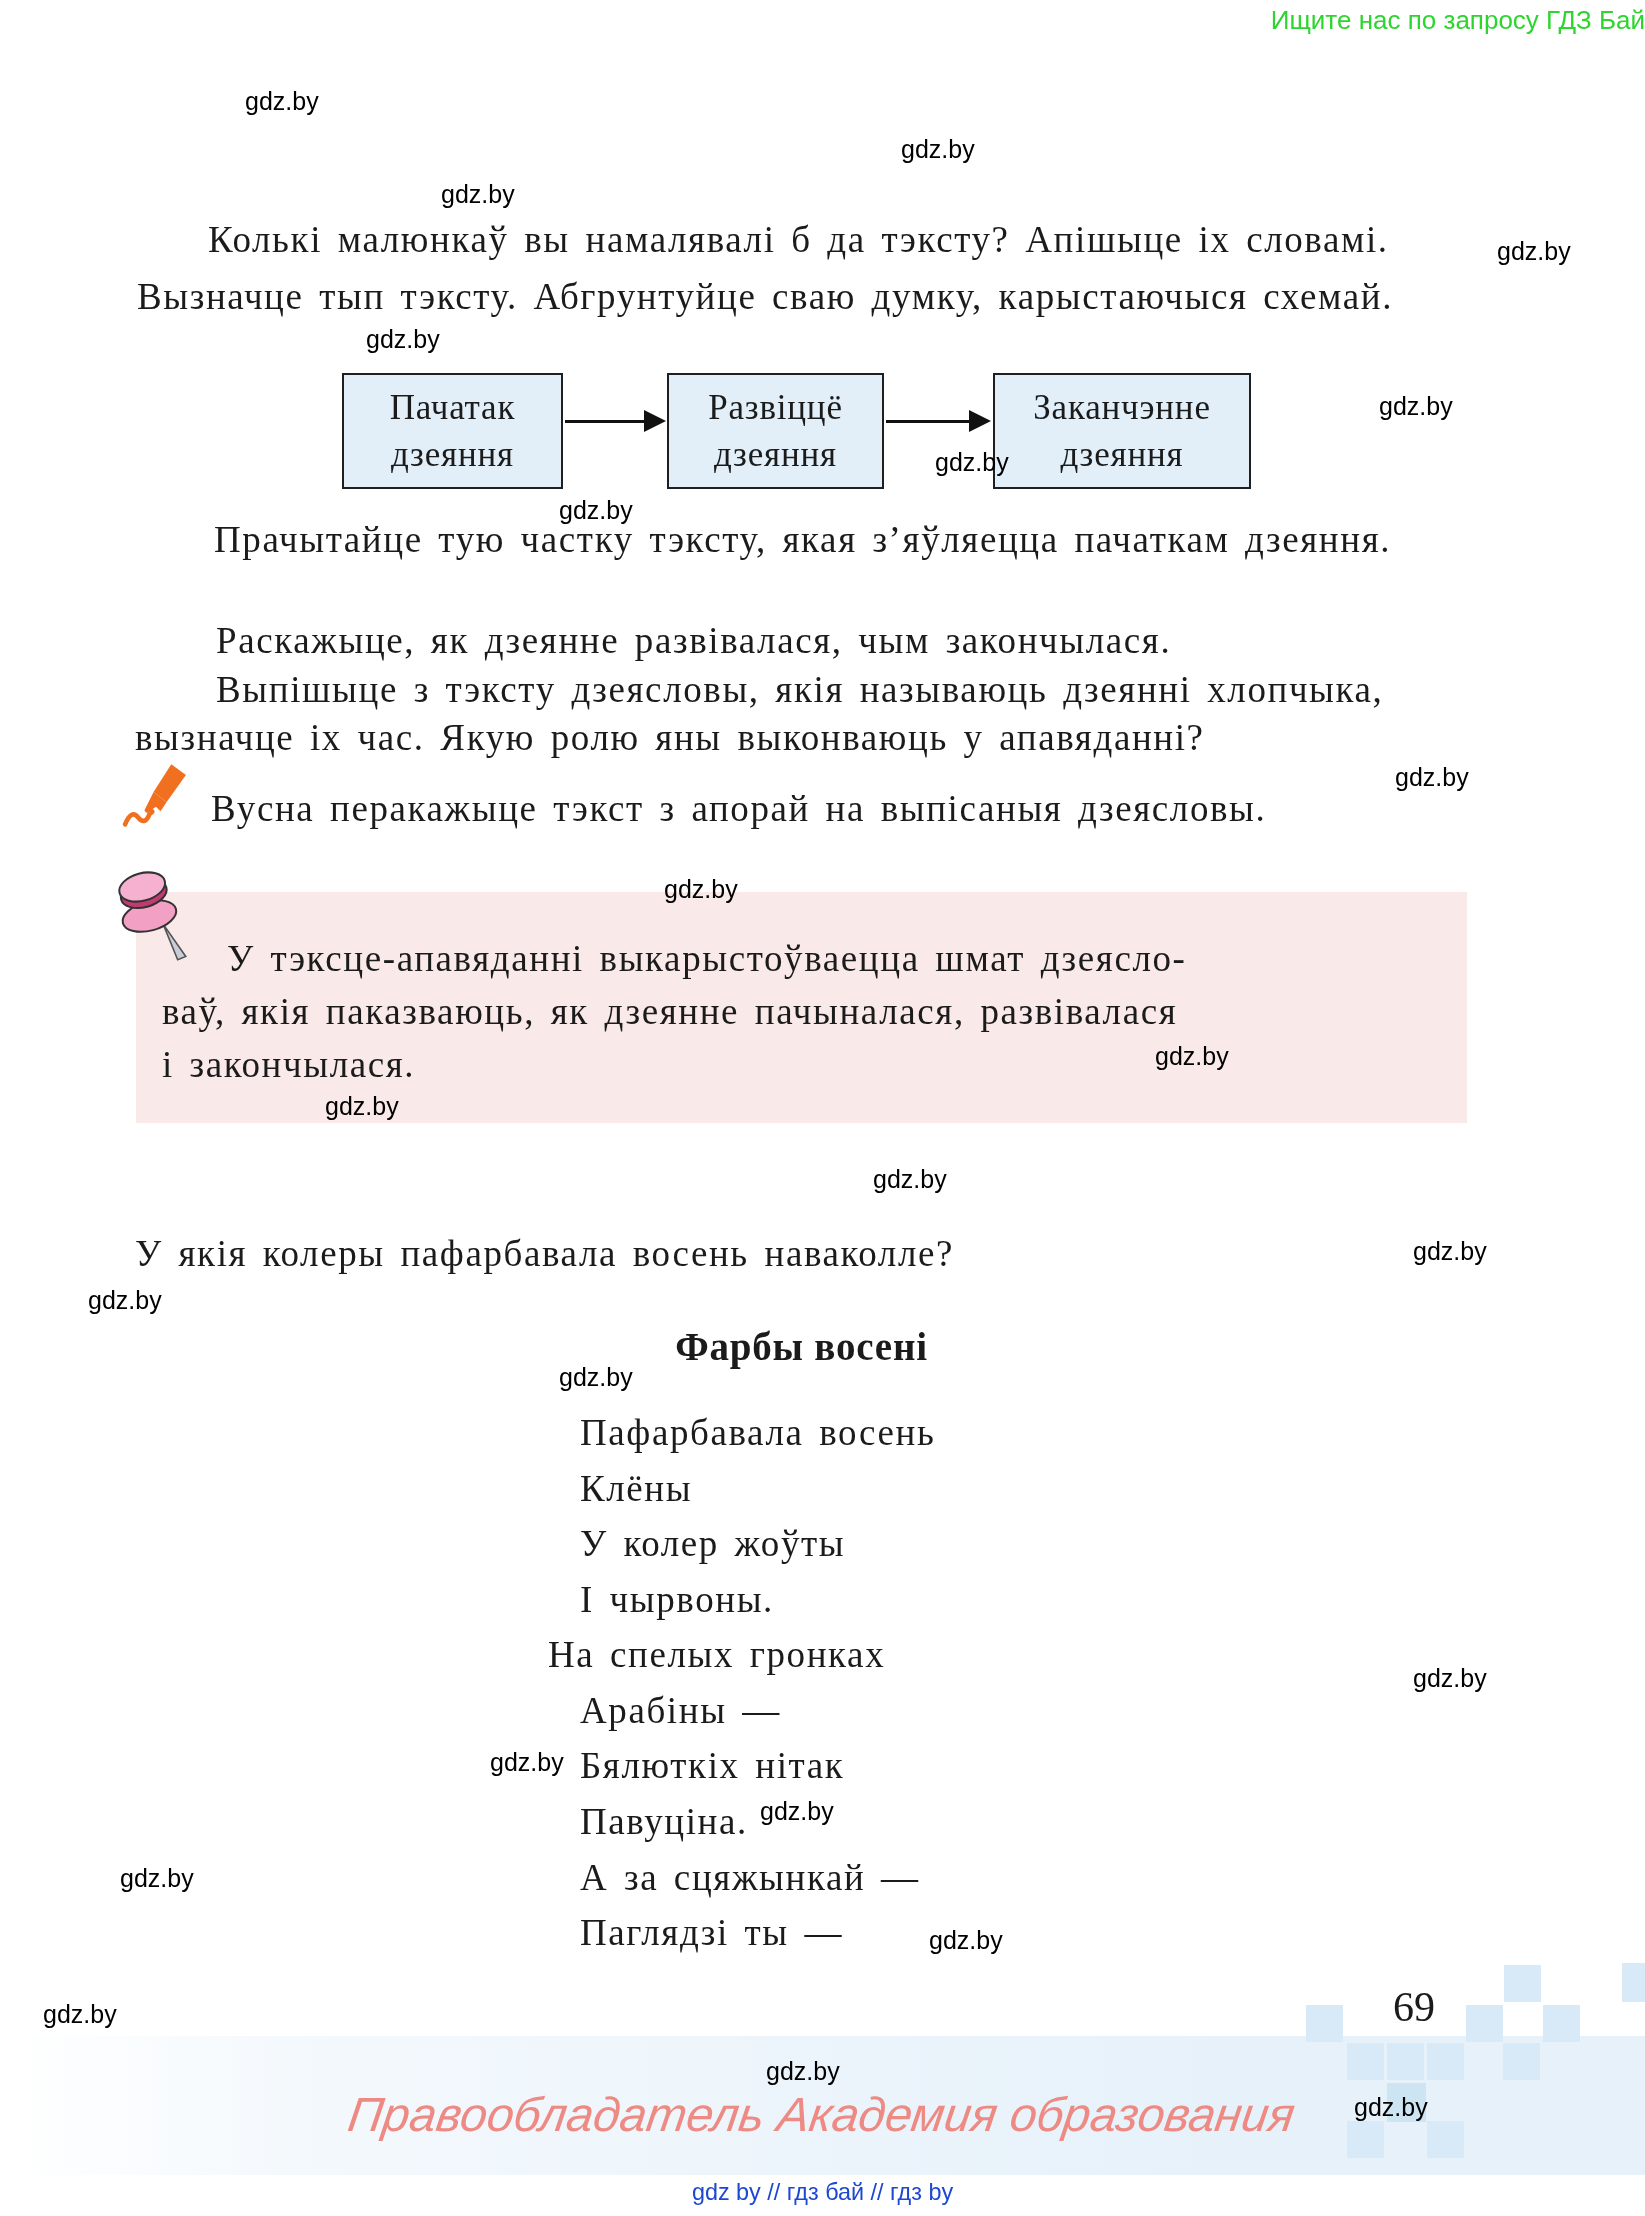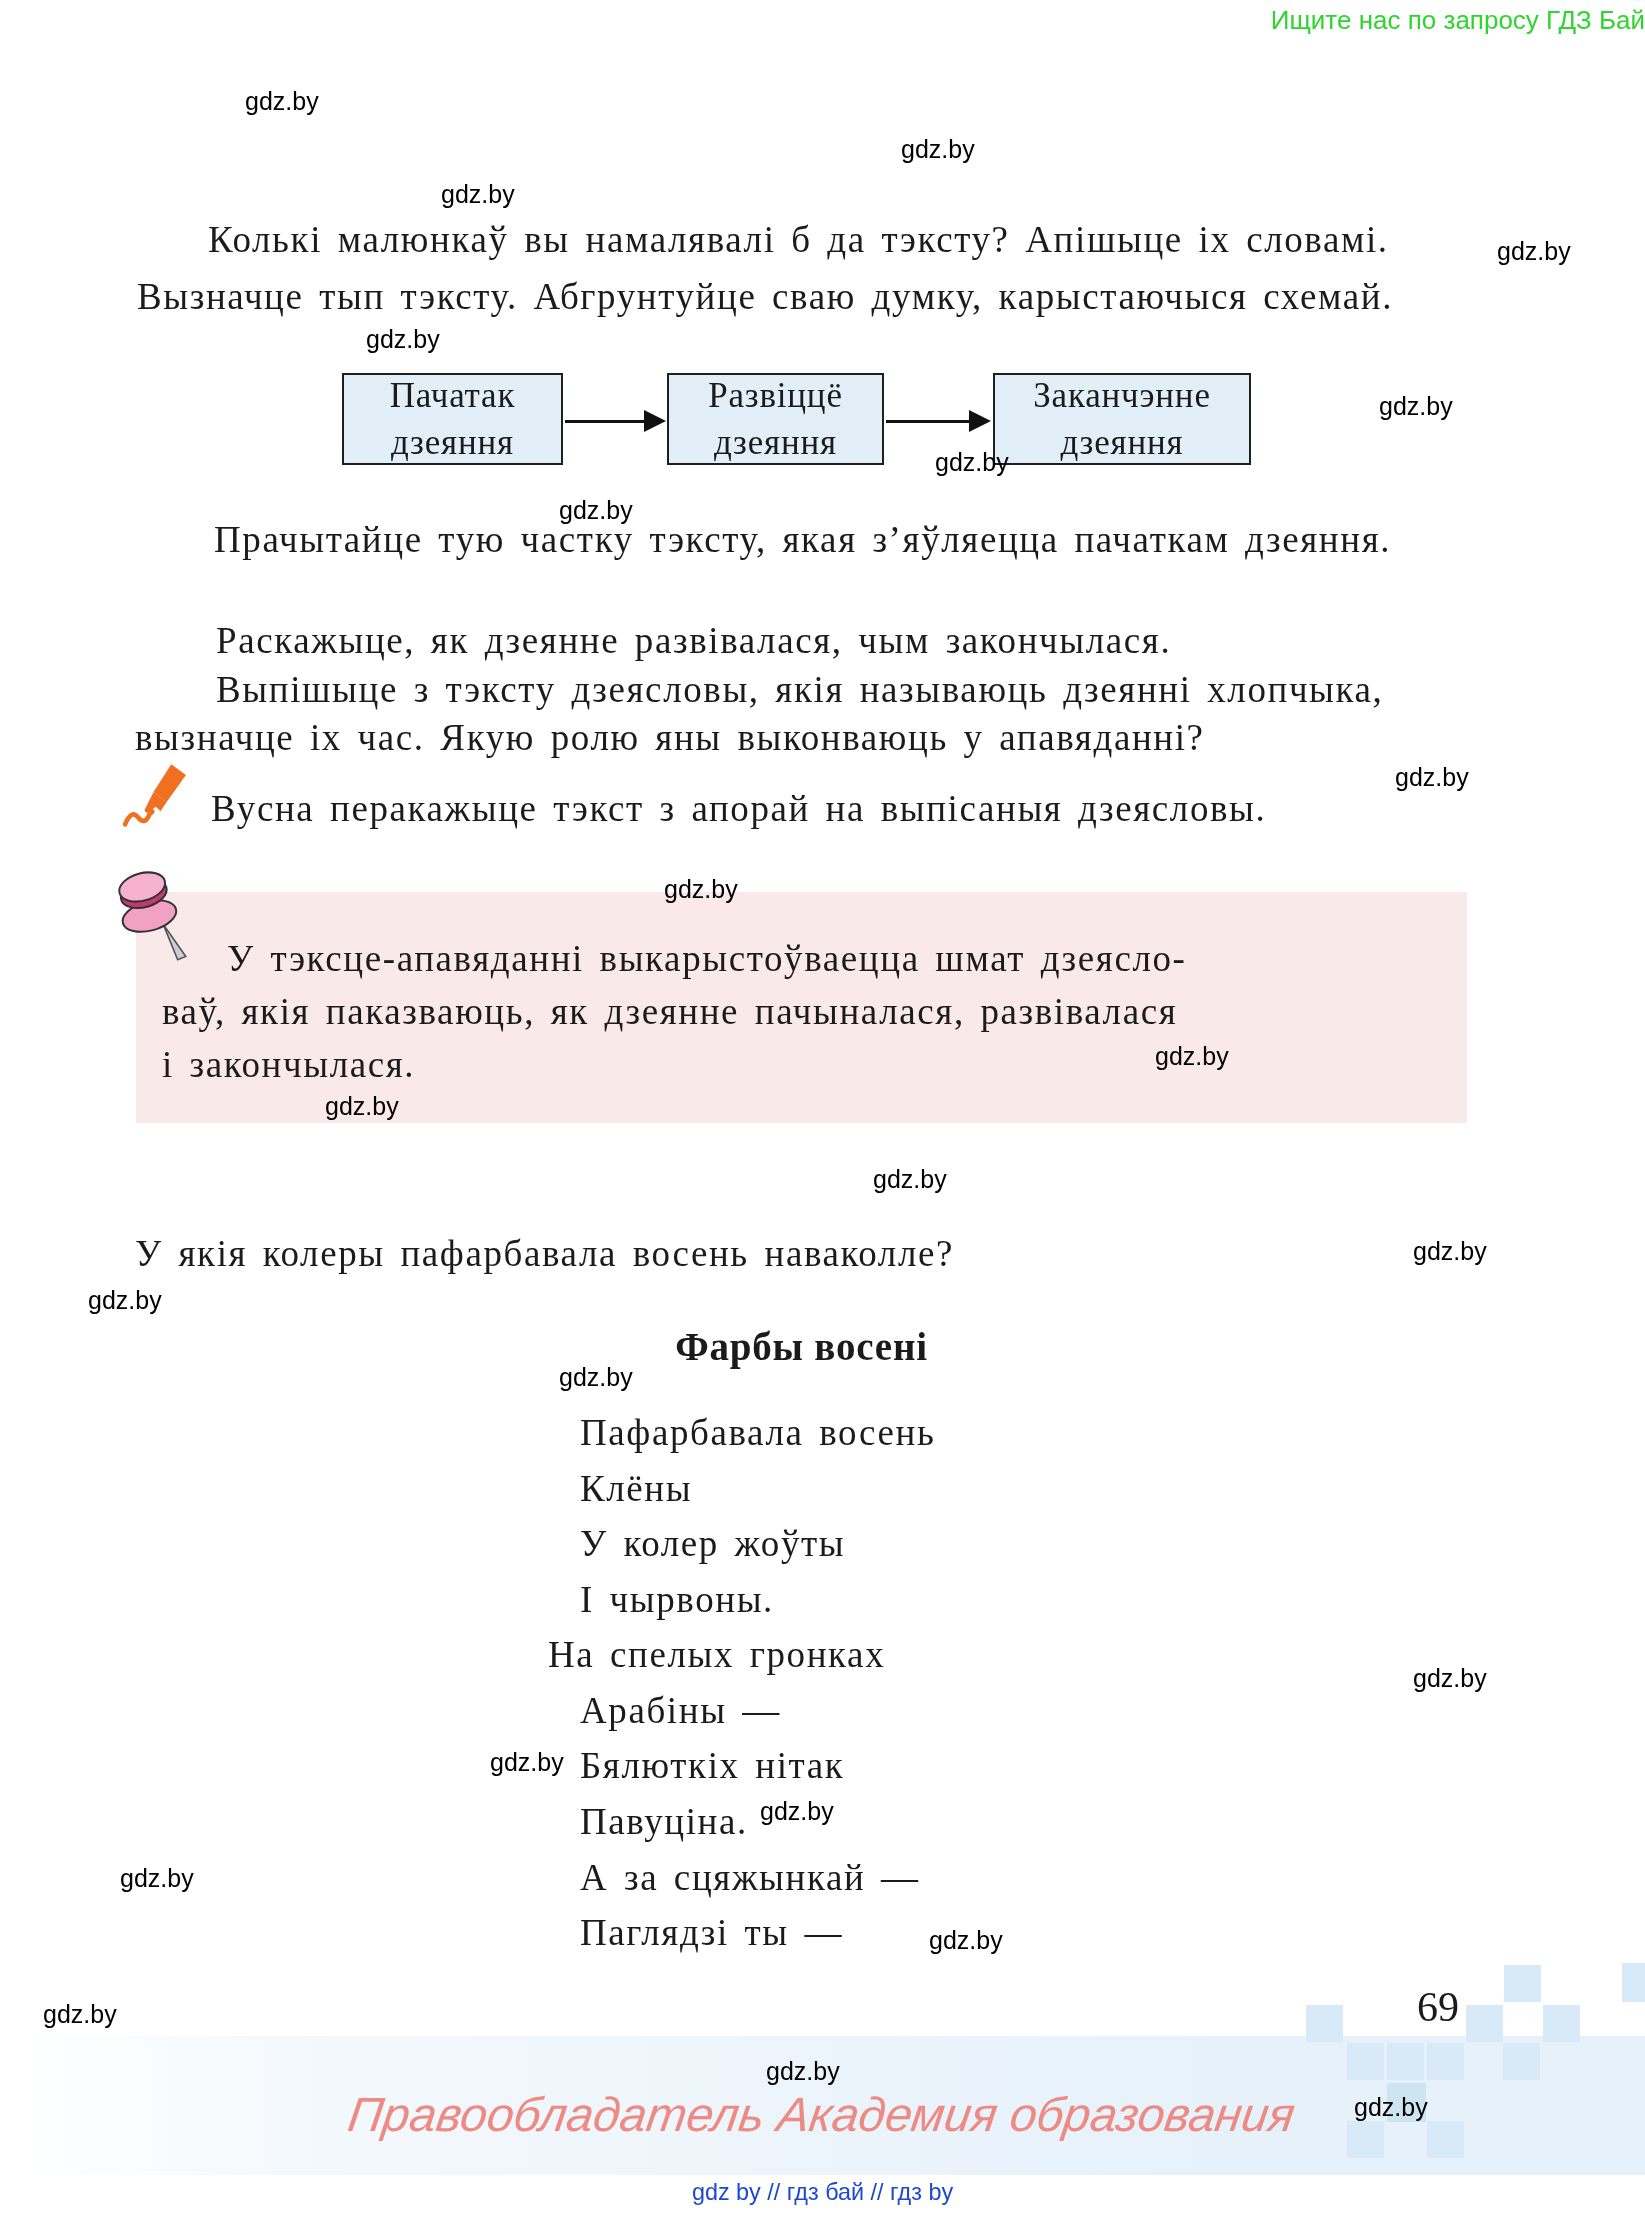--- a/index.html
+++ b/index.html
@@ -13,42 +13,42 @@
   }
   .wm {
     position:absolute; font-family:"Liberation Sans", sans-serif;
     font-size:25px; color:#000000; white-space:nowrap; z-index:5;
   }
   .tline {
     position:absolute; font-size:37px; letter-spacing:1.6px; word-spacing:4.8px;
     white-space:nowrap; z-index:2;
   }
   .flow-box {
-    position:absolute; top:373px; height:92px; box-sizing:border-box;
+    position:absolute; top:373px; height:116px; box-sizing:border-box;
     background:#e2eff8; border:2.4px solid #1f1f1f;
     display:flex; flex-direction:column; align-items:center; justify-content:center;
     font-size:35px; letter-spacing:0.8px; line-height:47px; z-index:1;
   }
   .arrow-shaft { position:absolute; top:420px; height:3.2px; background:#111; z-index:1; }
   .arrow-head {
     position:absolute; top:410px; width:0; height:0; z-index:1;
     border-left:22.6px solid #111; border-top:11.3px solid transparent; border-bottom:11.3px solid transparent;
   }
   .note-box {
     position:absolute; left:136px; top:892px; width:1331px; height:231px;
     background:#f9e9e9; z-index:0;
   }
   .icon { position:absolute; z-index:3; }
   .num { color:#1878ba; font-weight:bold; }
   .poem-title {
     position:absolute; left:0; top:1324px; width:1603px; text-align:center;
     font-size:39px; font-weight:bold; letter-spacing:0.8px; z-index:2;
   }
   .page-num {
-    position:absolute; left:1369px; top:1983px; width:90px; text-align:right;
+    position:absolute; left:1369px; top:1983px; width:90px; text-align:center;
     font-size:42px; z-index:6;
   }
   .band {
     position:absolute; left:0; top:2036px; width:1645px; height:139px; z-index:0;
     background:linear-gradient(90deg, rgba(230,241,250,0) 0%, rgba(230,241,250,0.45) 18%, #e6f1fa 75%);
   }
   .sq { position:absolute; background:#d8eaf8; z-index:1; }
   .sq.dark { background:#cde4f3; }
   .footer-script {
     position:absolute; left:306px; top:2087px; width:1031px; text-align:center;

